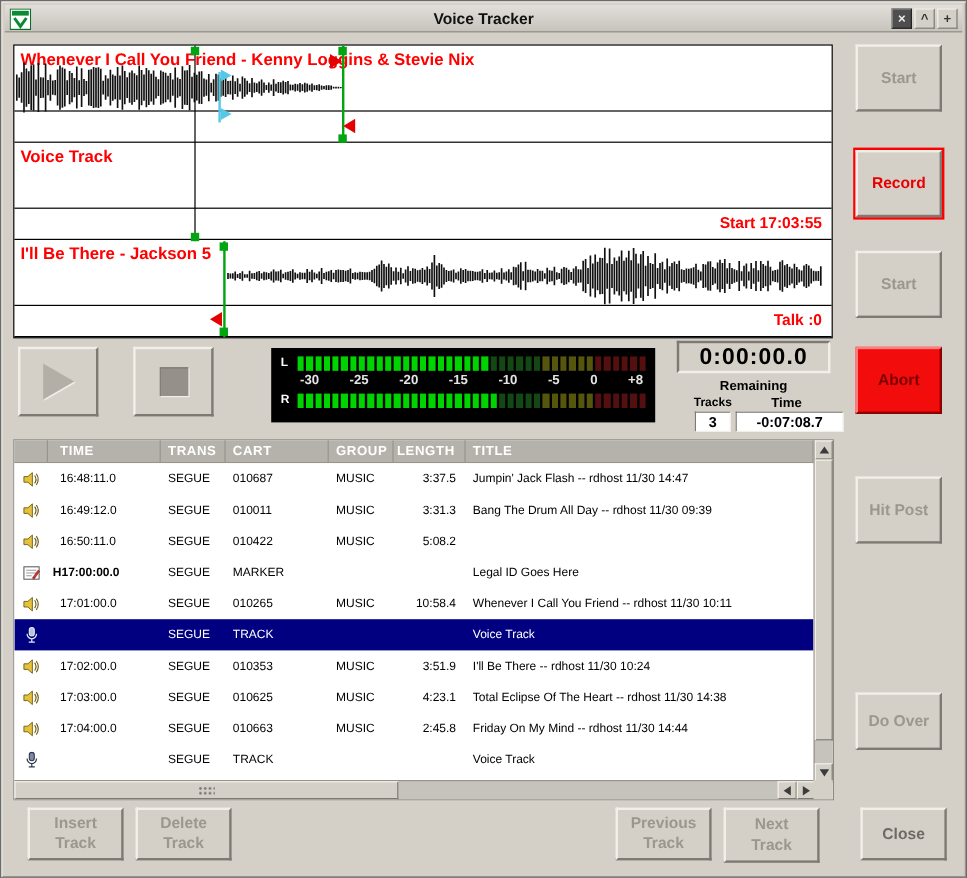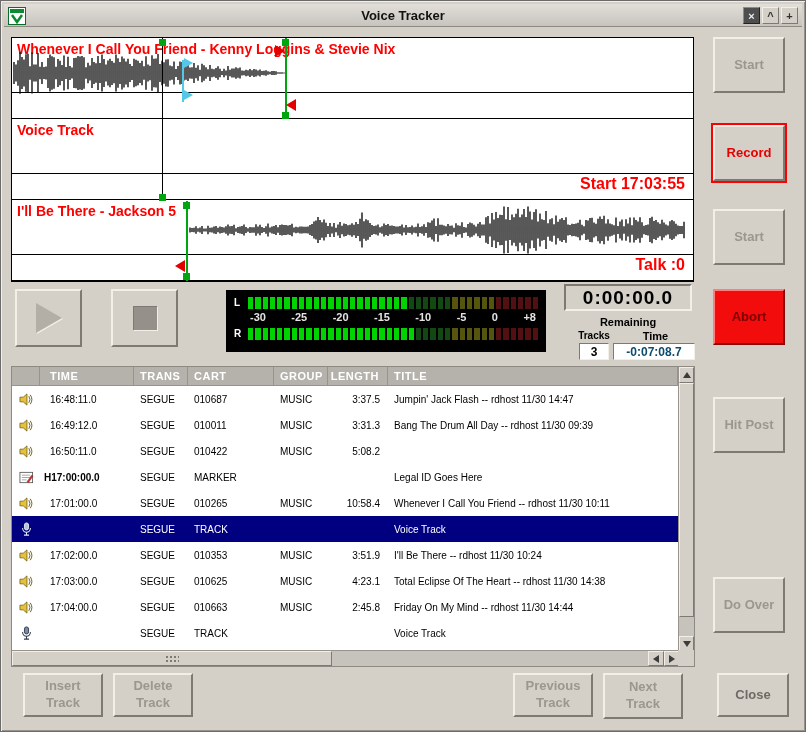--- a/index.html
+++ b/index.html
@@ -23,21 +23,21 @@
     border:1px solid; border-color:#f2efe9 #7e7a73 #7e7a73 #f2efe9; }
   .win-btn.dark { background:#4e4e4e; color:#eee; border-color:#8c8c8c #222 #222 #8c8c8c; }
 
   
   .wave-panel { position:absolute; left:10px; top:36px; width:683px; height:245px;
     background:#fff; border:1px solid #000; }
   .track { position:relative; height:81px; border-bottom:1px solid #000; }
   .track:last-child { border-bottom:none; }
   .track-hline { position:absolute; left:0; right:0; top:54px; height:1px; background:#000; }
   .track-title { position:absolute; left:5px; top:3px; font-size:14px; font-weight:bold; color:#f00; white-space:nowrap; }
-  .track-annot { position:absolute; right:8px; bottom:6px; font-size:16px; font-weight:bold; color:#f00; }
+  .track-annot { position:absolute; right:8px; bottom:6px; font-size:13px; font-weight:bold; color:#f00; }
   .wave-overlay { position:absolute; left:0; top:0; width:681px; height:243px; pointer-events:none; }
   .wave-svg { position:absolute; left:0; top:0; }
   .mk { position:absolute; }
   .vline-black { width:1px; background:#000; }
   .vline-green { width:2px; background:#00a510; }
   .vline-cyan  { width:2px; background:#55c8e8; }
   .gsq { width:7px; height:7px; background:#00a510; }
   .tri-r-red  { width:0; height:0; border-top:6px solid transparent; border-bottom:6px solid transparent; border-left:10px solid #e20000; }
   .tri-l-red  { width:0; height:0; border-top:6px solid transparent; border-bottom:6px solid transparent; border-right:10px solid #e20000; }
   .tri-r-cyan { width:0; height:0; border-top:5px solid transparent; border-bottom:5px solid transparent; border-left:9px solid #55c8e8; }
@@ -52,21 +52,21 @@
   .play-tri { width:0; height:0; border-top:15px solid transparent; border-bottom:15px solid transparent;
     border-left:26px solid #b3afa7; filter:drop-shadow(1px 1px 0 #f2efe9); }
   .stop-sq { width:24px; height:24px; background:#95918a; box-shadow:1px 1px 0 #f2efe9, inset 1px 1px 0 #7e7a73; }
 
   .b-start1 { left:712px; top:36px;  width:72px; height:56px; }
   .b-record { left:712px; top:124px; width:72px; height:56px; color:#e70000; box-shadow:0 0 0 2px #f00; }
   .b-start2 { left:712px; top:208px; width:72px; height:56px; }
   .b-abort  { left:712px; top:288px; width:72px; height:56px; background:#f20c0c;
     border-color:#ff7d7d #8d0000 #8d0000 #ff7d7d; color:#7d0000; }
   .b-hitpost{ left:712px; top:396px; width:72px; height:56px; }
-  .b-doover { left:712px; top:576px; width:72px; height:56px; }
+  .b-doover { left:712px; top:576px; width:72px; height:48px; }
 
   .b-insert { left:22px;  top:672px; width:80px; height:44px; }
   .b-delete { left:112px; top:672px; width:80px; height:44px; }
   .b-prev   { left:512px; top:672px; width:80px; height:44px; }
   .b-next   { left:602px; top:672px; width:80px; height:46px; }
   .b-close  { left:716px; top:672px; width:72px; height:44px; color:#6e6a64; }
 
   
   .meter { position:absolute; left:225px; top:289px; width:320px; height:62px; background:#000; }
   .meter-row { position:absolute; left:8px; right:8px; height:13px; display:flex; align-items:center; }
@@ -86,21 +86,21 @@
     display:flex; align-items:center; justify-content:center;
     font-size:19px; font-weight:bold; color:#000; letter-spacing:1px; }
   .remaining { position:absolute; left:563px; top:315px; width:128px; height:46px; font-weight:bold; }
   .rem-title { position:absolute; left:0; right:0; top:0; text-align:center; font-size:11px; color:#000; }
   .rem-lab-tracks { position:absolute; left:0; top:14px; width:60px; text-align:center; font-size:10px; }
   .rem-lab-time { position:absolute; left:55px; right:0; top:14px; text-align:center; font-size:11px; }
   .rem-box { position:absolute; top:27px; height:17px; background:#fff;
     border:1px solid; border-color:#7e7a73 #f2efe9 #f2efe9 #7e7a73;
     display:flex; align-items:center; justify-content:center; font-size:12px; }
   .rem-tracks { left:15px; width:30px; color:#000; }
-  .rem-time { left:49px; width:82px; color:#0c4a6e;text-align:center; }
+  .rem-time { left:49px; width:90px; color:#000000;text-align:center; }
 
   
   .log { position:absolute; left:10px; top:365px; width:684px; height:301px;
     background:#fff; border:1px solid #8d8a84; }
   .log-header { position:absolute; left:0; top:0; width:666px; height:19px; display:flex; background:#b5b2ab; }
   .log-header .lc { border-right:1px solid #98948d; border-bottom:1px solid #98948d;
     color:#fff; font-size:11px; font-weight:bold; line-height:18px; letter-spacing:0.5px; }
   .log-body { position:absolute; left:0; top:19px; width:666px; height:266px; background:#fff; overflow:hidden; }
   .log-row { display:flex; height:26px; align-items:center; font-size:10px; color:#000; }
   .log-row.selected { background:#000080; color:#fff; }

